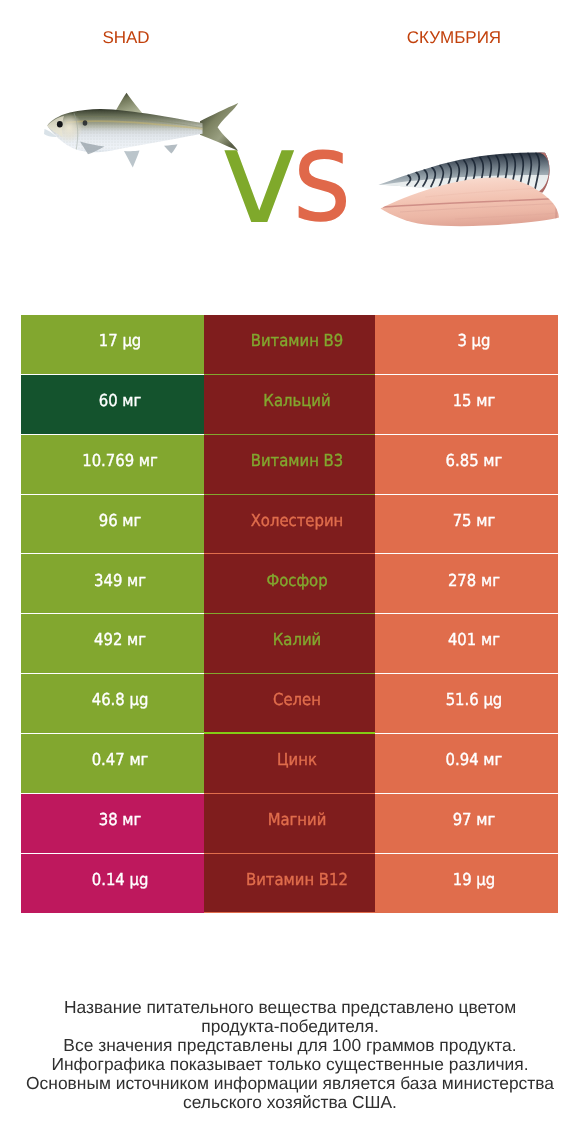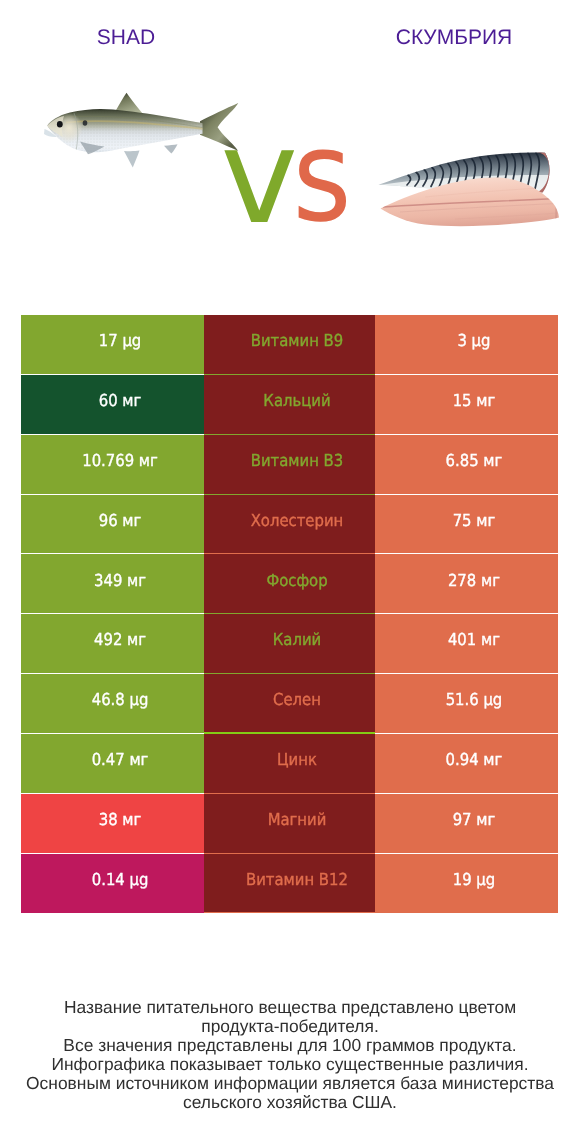--- a/index.html
+++ b/index.html
@@ -1,21 +1,21 @@
 <!DOCTYPE html>
 <html><head>
 <meta charset="utf-8">
 <style>
   html,body{margin:0;padding:0;background:#fff;}
   *{-webkit-font-smoothing:antialiased;text-rendering:geometricPrecision;}
   body{width:580px;height:1144px;font-family:"Liberation Sans",sans-serif;overflow:hidden;}
   .page{position:relative;width:580px;height:1144px;background:#fff;}
 
   
-  .title{position:absolute;font-family:"Liberation Sans",sans-serif;font-size:21px;line-height:25px;color:#4c1d95;text-align:center;font-weight:400;white-space:nowrap;}
+  .title{position:absolute;font-family:"Liberation Sans",sans-serif;font-size:17px;line-height:25px;color:#c2410c;text-align:center;font-weight:400;white-space:nowrap;}
   #title-left{left:0;width:252px;top:24.5px;}
   #title-right{left:290px;width:328px;top:24.5px;}
 
   
   #shad-img{position:absolute;left:0;top:0;width:580px;height:300px;}
   #mack-img{position:absolute;left:0;top:0;width:580px;height:300px;}
   .vs{position:absolute;left:0;top:0;width:580px;height:300px;font-weight:400;letter-spacing:0;line-height:1;}
   .vs span{position:absolute;display:block;}
   .vs .v{color:#7FA92B;font-family:"DejaVu Sans",sans-serif;font-size:131px;left:220.6px;top:111px;}
   .vs .s{color:#E0684A;font-family:"DejaVu Sans Condensed","DejaVu Sans",sans-serif;font-size:126px;left:292.5px;top:113.5px;}
@@ -249,21 +249,21 @@
             <span>0.47 мг</span>
           </td>
           <td class="cm" style="color:#E06D4C;border-bottom:1px solid #E06D4C">
             <span>Цинк</span>
           </td>
           <td class="cr" style="background:#E06D4C;border-bottom:1px solid #fff">
             <span>0.94 мг</span>
           </td>
         </tr>
         <tr>
-          <td class="cl" style="background:#ef4444;border-bottom:1px solid #fff">
+          <td class="cl" style="background:#be185d;border-bottom:1px solid #fff">
             <span>38 мг</span>
           </td>
           <td class="cm" style="color:#E06D4C;border-bottom:1px solid #E06D4C">
             <span>Магний</span>
           </td>
           <td class="cr" style="background:#E06D4C;border-bottom:1px solid #fff">
             <span>97 мг</span>
           </td>
         </tr>
         <tr>

